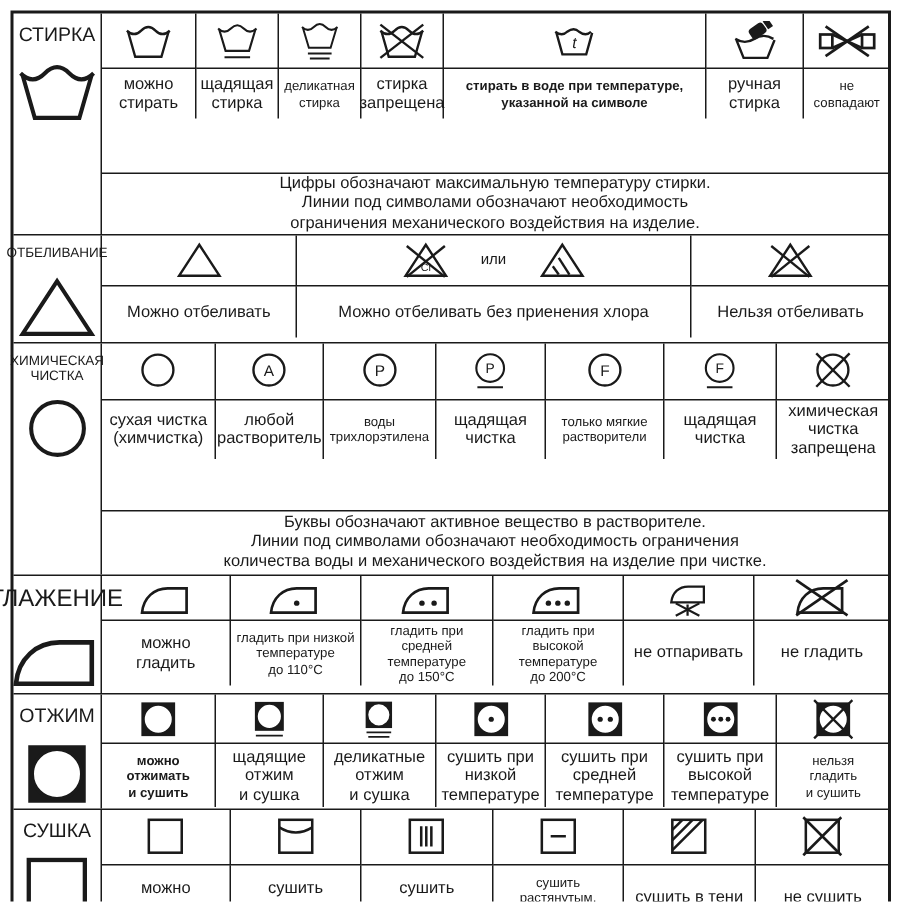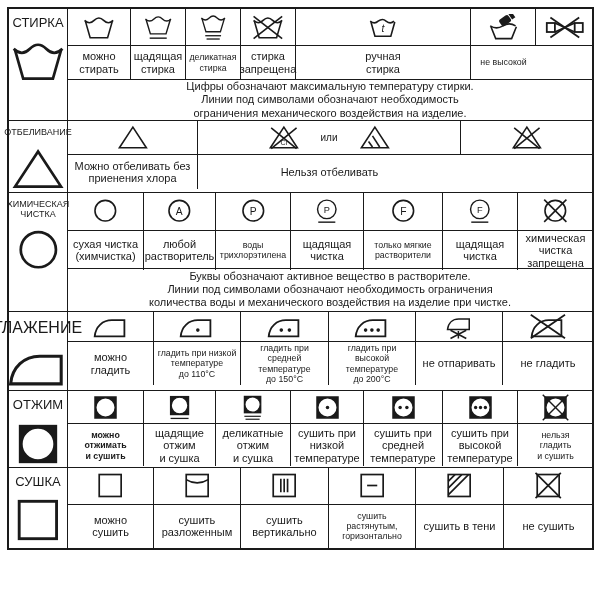--- a/index.html
+++ b/index.html
@@ -10,21 +10,21 @@
   .section:first-child{border-top:none;}
   .labelcell{flex:0 0 59px;width:59px;border-right:1px solid #1a1a1a;display:flex;flex-direction:column;
              align-items:center;justify-content:flex-start;padding-top:7px;gap:8px;box-sizing:border-box;}
   .content{flex:1;display:flex;flex-direction:column;min-width:0;}
   .rgrid{display:grid;}
   .cell{display:flex;align-items:center;justify-content:center;border-right:1px solid #1a1a1a;
         padding:1px 2px;text-align:center;box-sizing:border-box;min-width:0;}
   .cell:last-child{border-right:none;}
   .symrow .cell{border-bottom:1px solid #1a1a1a;}
   .note{border-top:1px solid #1a1a1a;display:flex;align-items:center;justify-content:center;
-        text-align:center;font-size:11px;line-height:1.2;white-space:pre-line;padding:0 4px;}
+        text-align:center;font-size:11px;line-height:1.2;white-space:pre-line;padding:0 4px;margin-top:36px;}
   .lbl{font-size:11px;line-height:1.12;white-space:pre-line;}
   .small{font-size:8.8px;line-height:1.18;}
   .bold{font-weight:bold;}
   .rtitle{font-size:13px;text-align:center;white-space:pre-line;line-height:1.1;}
   .t-bleach{font-size:9px;text-align:center;}
   .t-dryclean{font-size:9px;}
   .t-ironing{font-size:16px;}
   .sym{height:27px;width:auto;flex:0 0 auto;}
   .bigicon{height:46px;width:auto;}
   .joiner{font-size:10px;margin:0 21px;}
@@ -116,25 +116,29 @@
             </div>
             <div class="cell">
               <span class="lbl small">деликатная
 стирка</span>
             </div>
             <div class="cell">
               <span class="lbl">стирка
 запрещена</span>
             </div>
             <div class="cell">
+              <span class="lbl small bold">стирать в воде при температуре,
+указанной на символе</span>
+            </div>
+            <div class="cell">
               <span class="lbl">ручная
 стирка</span>
             </div>
             <div class="cell">
-              <span class="lbl small">не высокой</span>
+              <span class="lbl small">не совпадают</span>
             </div>
           </div>
           <div class="note" style="height: 40px;">Цифры обозначают максимальную температуру стирки.
 Линии под символами обозначают необходимость
 ограничения механического воздействия на изделие.</div>
         </div>
       </div>
       <div class="section">
         <div class="labelcell">
           <div class="rtitle t-bleach">ОТБЕЛИВАНИЕ</div>
@@ -165,20 +169,23 @@
             </div>
             <div class="cell">
               <svg class="sym" viewBox="0 0 40 34">
                 <path class="st" d="M20,4 L3,30 L37,30 Z"></path>
                 <line class="st" x1="4" y1="5" x2="36" y2="31"></line>
                 <line class="st" x1="36" y1="5" x2="4" y2="31"></line>
               </svg>
             </div>
           </div>
           <div class="rgrid lblrow" style="grid-template-columns: 130px 263px 132px; height: 34px;">
+            <div class="cell">
+              <span class="lbl">Можно отбеливать</span>
+            </div>
             <div class="cell">
               <span class="lbl">Можно отбеливать без приенения хлора</span>
             </div>
             <div class="cell">
               <span class="lbl">Нельзя отбеливать</span>
             </div>
           </div>
         </div>
       </div>
       <div class="section">

